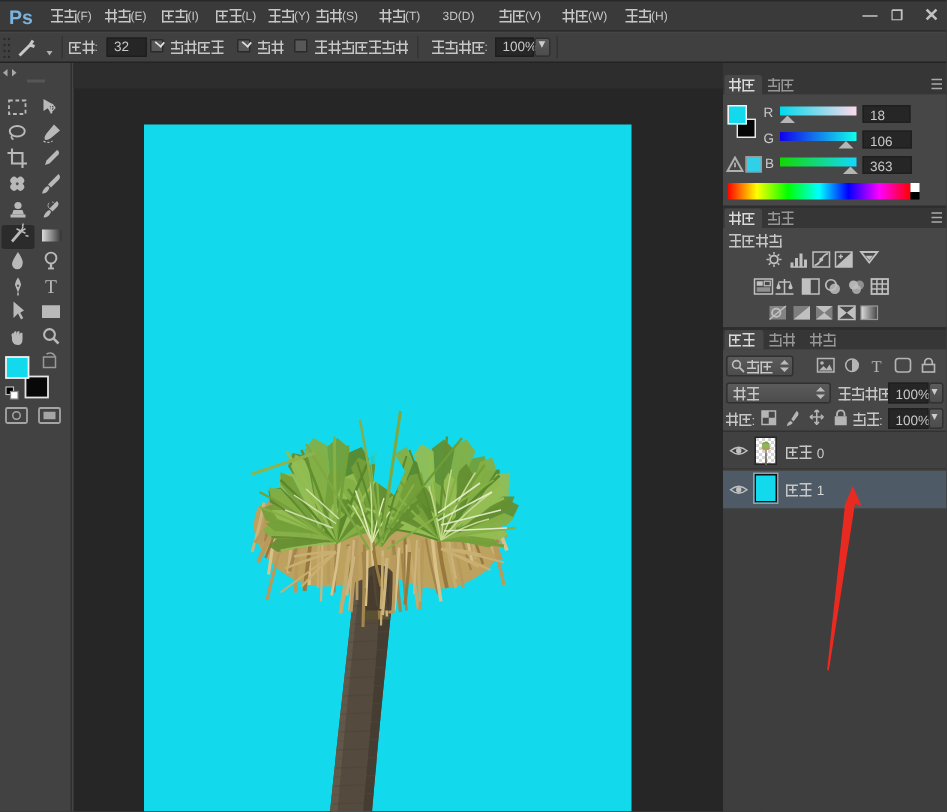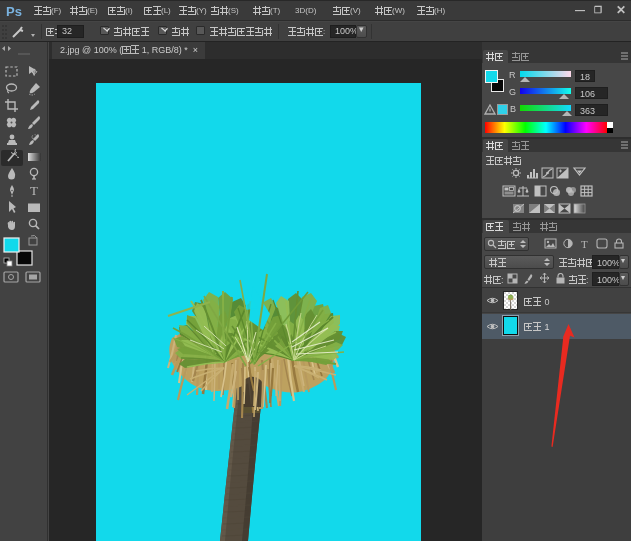--- a/index.html
+++ b/index.html
@@ -80,21 +80,21 @@
 <div class="winbtn" style="left:570px">—</div>
 <div class="winbtn" style="left:588px;font-size:9px">❐</div>
 <div class="winbtn" style="left:611px;font-size:12px">✕</div>
 
 <div class="abs" id="optbar"></div>
 <svg class="abs" style="left:10px;top:25px" width="26" height="15" viewBox="0 0 26 15">
  <path d="M3 12 L10 5 M10 5 l2-3 M10 5 l3 1" stroke="#c8c8c8" stroke-width="2" fill="none"></path>
  <path d="M21 9 l4 0 -2 3 z" fill="#b0b0b0"></path>
 </svg>
 <span class="obx" style="left:46px;top:27px"><i class="h hb"></i><i class="h hc"></i>:</span>
-<div class="field" style="left:57px;top:25px;width:27px;height:13px">32</div>
+<div class="field" style="left:71px;top:25px;width:27px;height:13px">32</div>
 <div class="cb on" style="left:100px;top:26px"></div>
 <span class="obx" style="left:114px;top:27px"><i class="h hd"></i><i class="h hc"></i><i class="h hb"></i><i class="h ha"></i></span>
 <div class="cb on" style="left:158px;top:26px"></div>
 <span class="obx" style="left:172px;top:27px"><i class="h hd"></i><i class="h hc"></i></span>
 <div class="cb" style="left:196px;top:26px"></div>
 <span class="obx" style="left:210px;top:27px"><i class="h ha"></i><i class="h hc"></i><i class="h hd"></i><i class="h hb"></i><i class="h ha"></i><i class="h hd"></i><i class="h hc"></i></span>
 <span class="obx" style="left:288px;top:27px"><i class="h ha"></i><i class="h hd"></i><i class="h hc"></i><i class="h hb"></i>:</span>
 <div class="field" style="left:330px;top:25px;width:26px;height:13px">100%</div>
 <div class="ddn" style="left:356px;top:25px;width:11px;height:13px">
       <span style="position:absolute;left:2px;top:-2px;color:#ccc">▾</span>
@@ -210,21 +210,20 @@
 <rect x="17" y="209" width="15" height="14" fill="#080808" stroke="#e5e5e5" stroke-width="1.2"></rect>
 <rect x="4" y="196" width="15" height="14" fill="#12d9eb" stroke="#f0f0f0" stroke-width="1.2"></rect>
 <rect x="4" y="230" width="14" height="10" rx="1" fill="none" stroke="#a5a5a5" stroke-width="1.2"></rect>
       <circle cx="11" cy="235" r="2.5" fill="none" stroke="#a5a5a5" stroke-width="1"></circle>
 <rect x="26" y="230" width="14" height="10" rx="1" fill="none" stroke="#a5a5a5" stroke-width="1.2"></rect>
       <rect x="29" y="232.5" width="8" height="5" fill="#a5a5a5"></rect>
 </svg>
 
 <div class="abs" id="docarea"></div>
 <div class="abs" style="left:49px;top:42px;width:433px;height:17px;background:#2d2d2d"></div>
-<div class="abs" id="tab" style="left:52px;top:42px">2.jpg @ 100% (<i class="h hb" style="--c:#bbb"></i><i class="h ha" style="--c:#bbb"></i> 1, RGB/8) *&nbsp;&nbsp;×</div>
 
 <div class="abs" id="canvas">
 <svg width="325" height="458" viewBox="0 0 325 458" id="palmsvg">
 <path d="M141 300 C137 340 130 400 124 458 L152 458 C157 400 163 342 167 302 Z" fill="#544b3e"></path>
 <path d="M158 302 C156 348 151 405 146 458 L152 458 C157 400 163 342 167 302 Z" fill="#453d32"></path>
 <path d="M141 300 C137 340 130 400 124 458 L129 458 C134 400 140 342 144 301 Z" fill="#625849"></path>
 <path d="M140 315 L165 314" stroke="#564c3f" stroke-width="1.1" fill="none" opacity="0.35"></path>
 <path d="M140 321 L164 320" stroke="#4a4135" stroke-width="1.1" fill="none" opacity="0.35"></path>
 <path d="M139 327 L164 326" stroke="#564c3f" stroke-width="1.1" fill="none" opacity="0.35"></path>
 <path d="M139 333 L163 332" stroke="#4a4135" stroke-width="1.1" fill="none" opacity="0.35"></path>
@@ -450,21 +449,21 @@
 <div class="abs" style="left:482px;top:63px;width:149px;height:74px;background:#474747"></div>
 
 <div class="abs" style="left:491px;top:79px;width:13px;height:13px;background:#060606;border:1px solid #e9e9e9"></div>
 <div class="abs" style="left:485px;top:70px;width:13px;height:13px;background:#12d9eb;border:1px solid #f1f1f1"></div>
 
 <span class="abs" style="left:509px;top:70px;font-size:9px;color:#c9c9c9">R</span>
 <div class="abs" style="left:520px;top:71px;width:51px;height:6px;background:linear-gradient(to right,#00d9eb,#ffd9eb)"></div>
 <svg class="abs" style="left:519px;top:77px" width="12" height="6">
       <path d="M6 0 L11 5 L1 5 Z" fill="#b5b5b5"></path>
     </svg>
-<div class="vbox" style="left:575px;top:70px;width:20px;height:12px">18</div>
+<div class="vbox" style="left:575px;top:70px;width:32px;height:12px">18</div>
 
 <span class="abs" style="left:509px;top:87px;font-size:9px;color:#c9c9c9">G</span>
 <div class="abs" style="left:520px;top:88px;width:51px;height:6px;background:linear-gradient(to right,#1200eb,#12ffeb)"></div>
 <svg class="abs" style="left:558px;top:94px" width="12" height="6">
       <path d="M6 0 L11 5 L1 5 Z" fill="#b5b5b5"></path>
     </svg>
 <div class="vbox" style="left:575px;top:87px;width:33px;height:12px">106</div>
 
 <svg class="abs" style="left:484px;top:104px" width="12" height="12">
       <path d="M6 1 L11 10 L1 10 Z" fill="none" stroke="#b0b0b0" stroke-width="1.3"></path>

